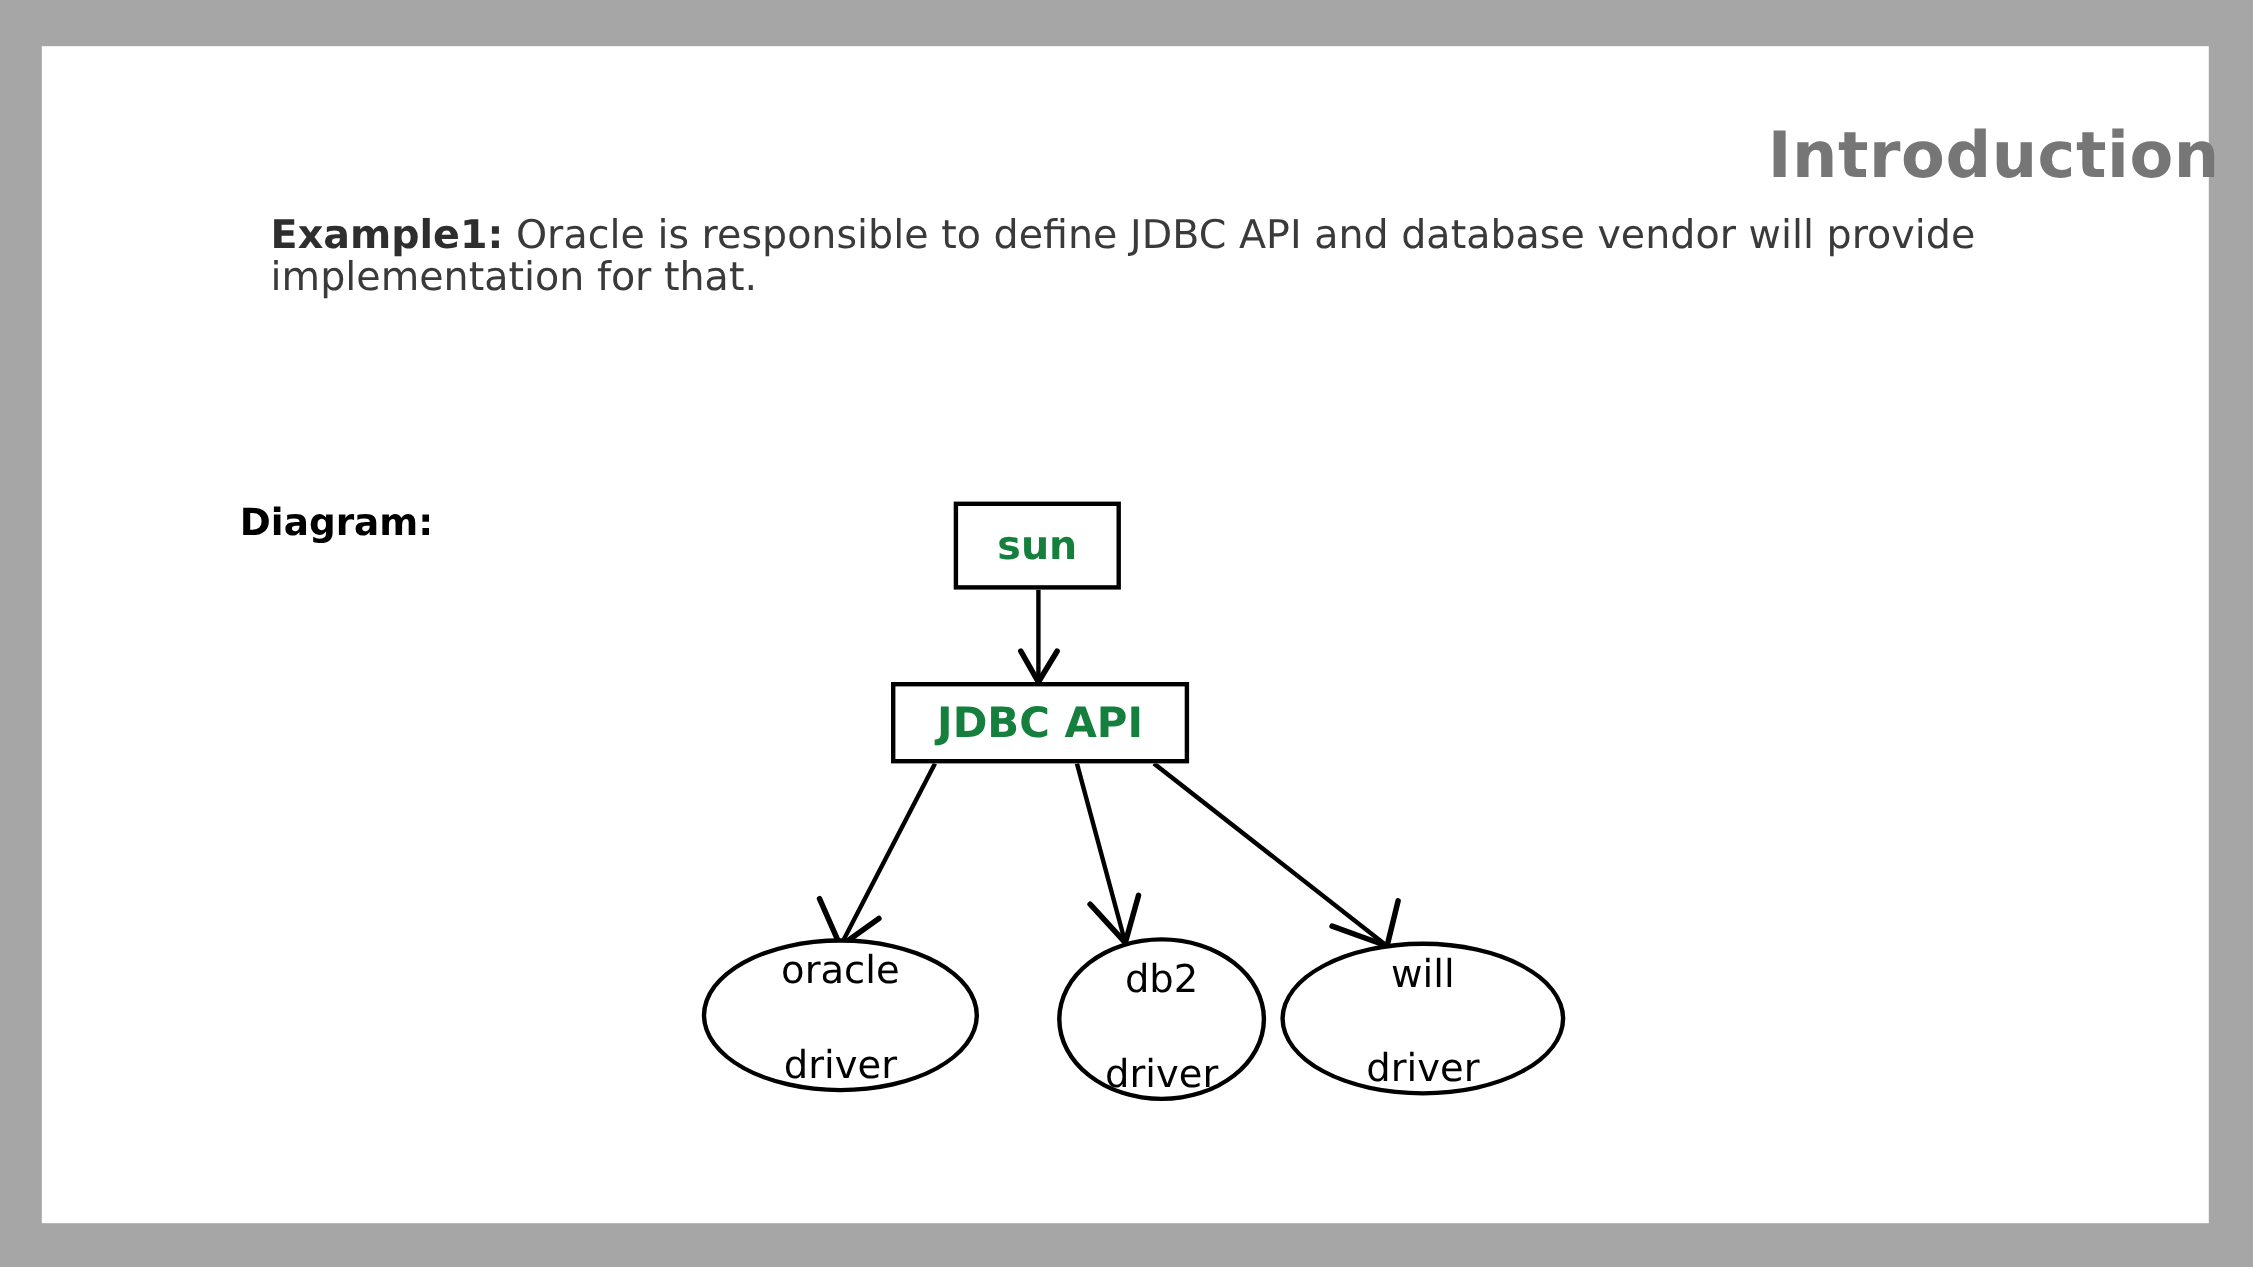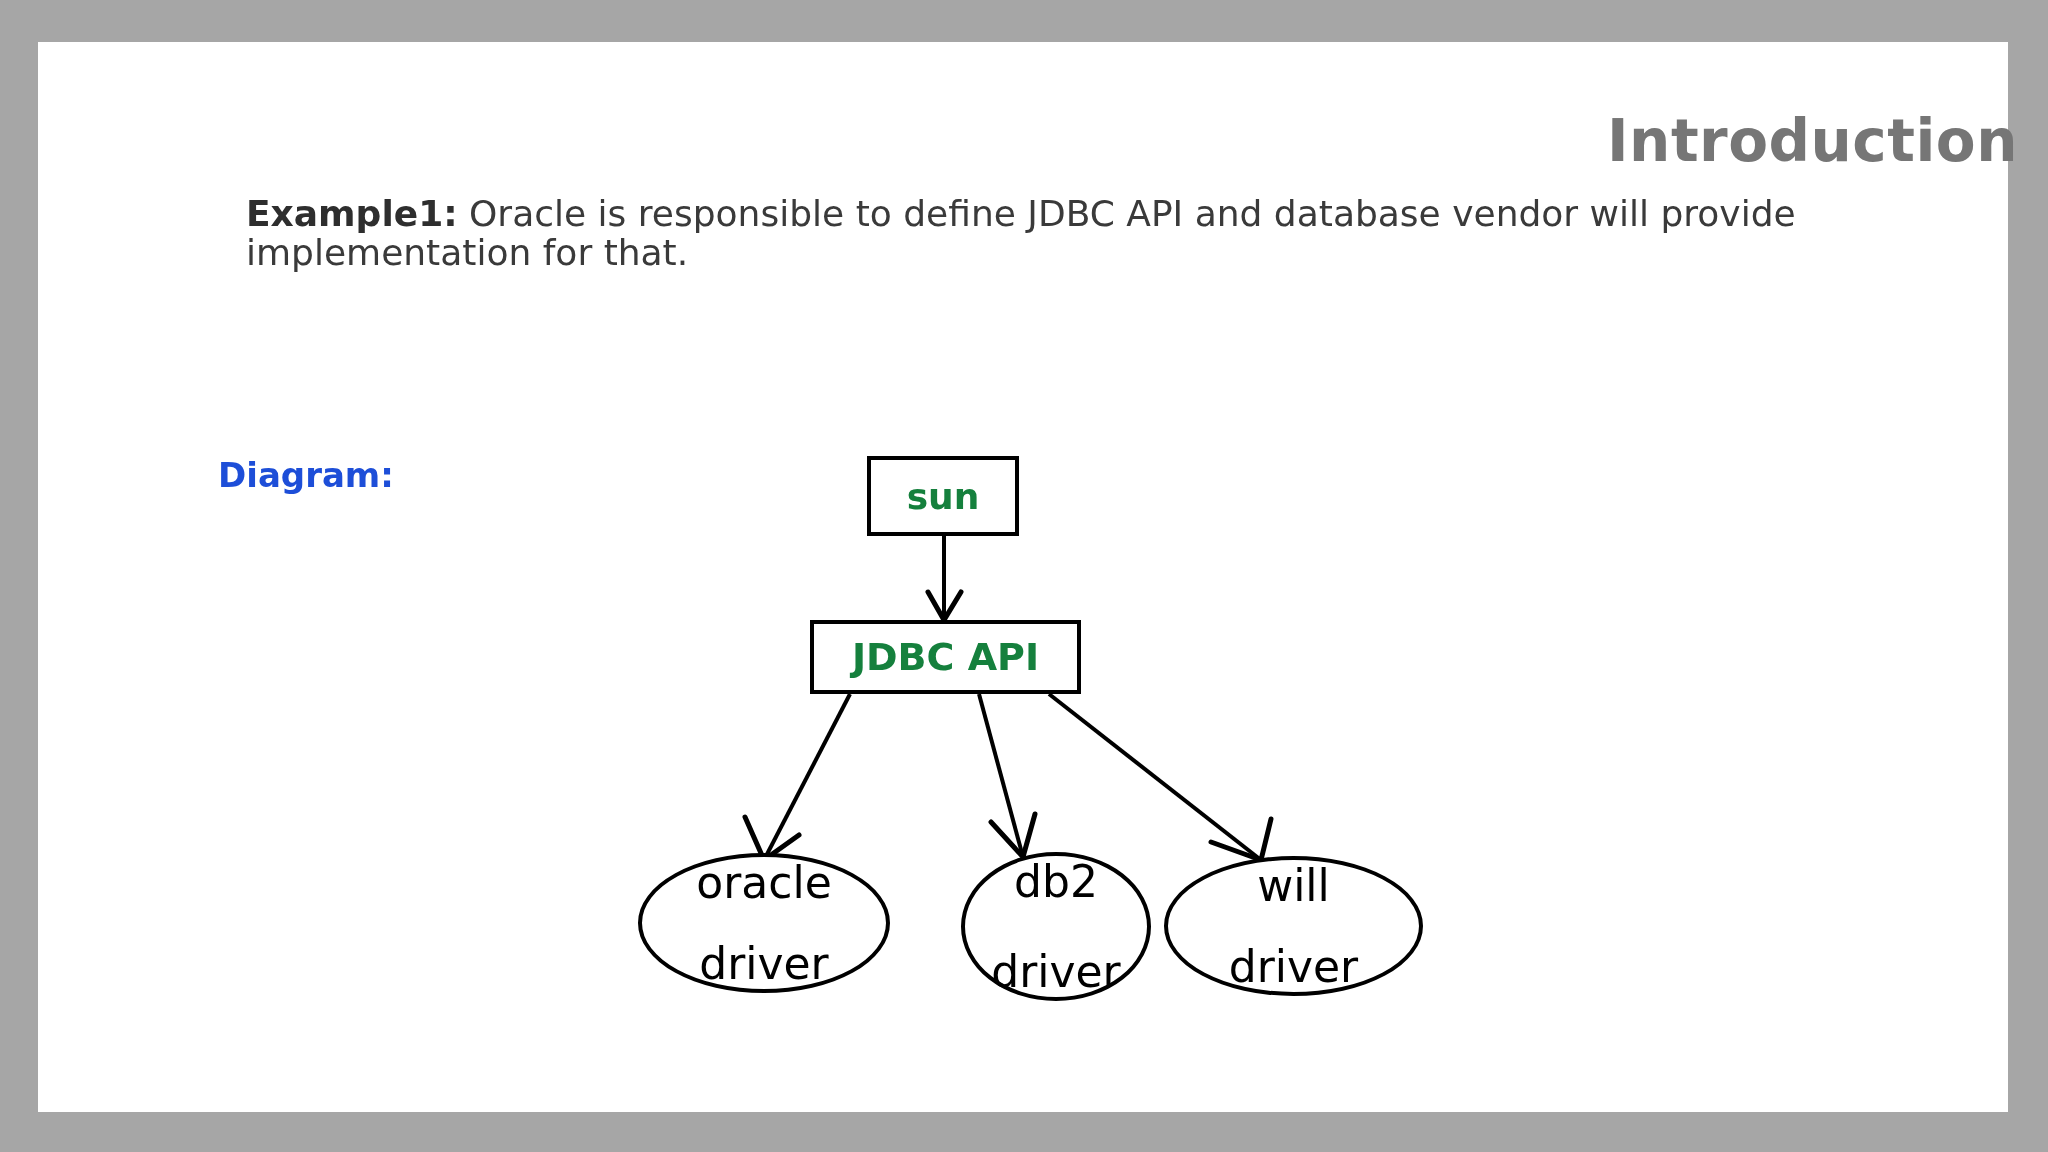--- a/index.html
+++ b/index.html
@@ -67,21 +67,21 @@
     font-weight: bold;
     color: #2e2e2e;
   }
 
   #diagram-label {
     position: absolute;
     left: 180px;
     top: 413px;
     font-size: 34px;
     font-weight: bold;
-    color: #1d4ed8;
+    color: #000000;
   }
 
   #diagram-area {
     position: absolute;
     left: 0;
     top: 0;
     width: 1970px;
     height: 1070px;
     pointer-events: none;
   }
@@ -117,25 +117,26 @@
 
   .node-ellipse {
     position: absolute;
     background: #ffffff;
     border: 4px solid #000000;
     border-radius: 50%;
     box-sizing: border-box;
     display: flex;
     flex-direction: column;
     align-items: center;
-    justify-content: space-between;
-    font-size: 44px;
+    justify-content: flex-end;
+    font-size: 35px;
     font-weight: normal;
     color: #000000;
     pointer-events: auto;
+    gap: 28px;
   }
   .node-ellipse .ln1 { margin-bottom: 18px; }
 
   #node-oracle-driver {
     left: 600px;
     top: 811px;
     width: 252px;
     height: 140px;
   }
 

